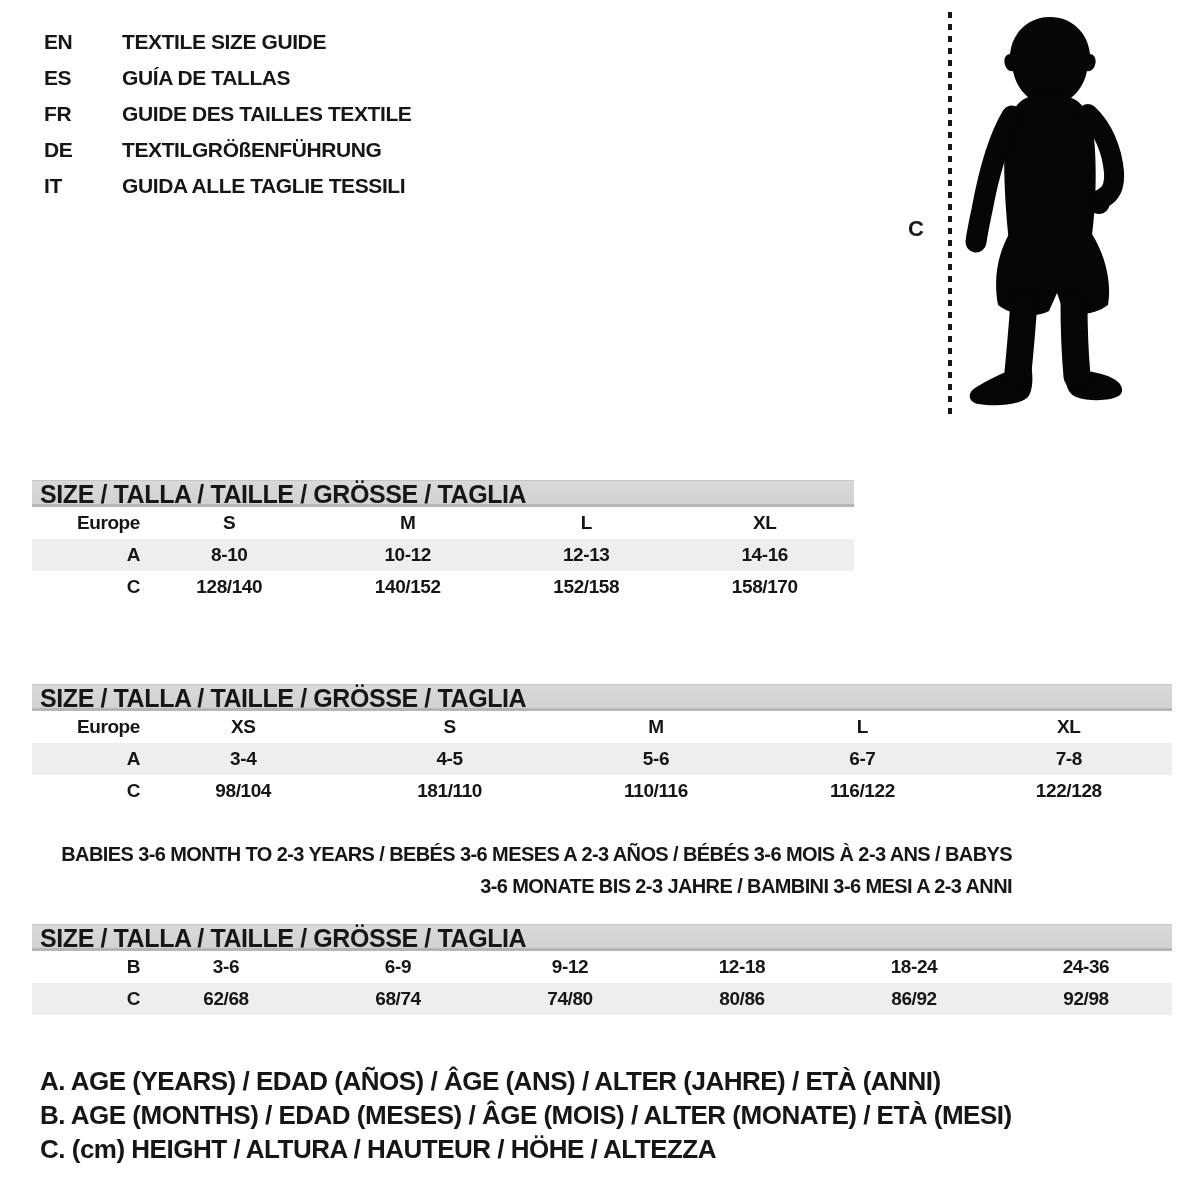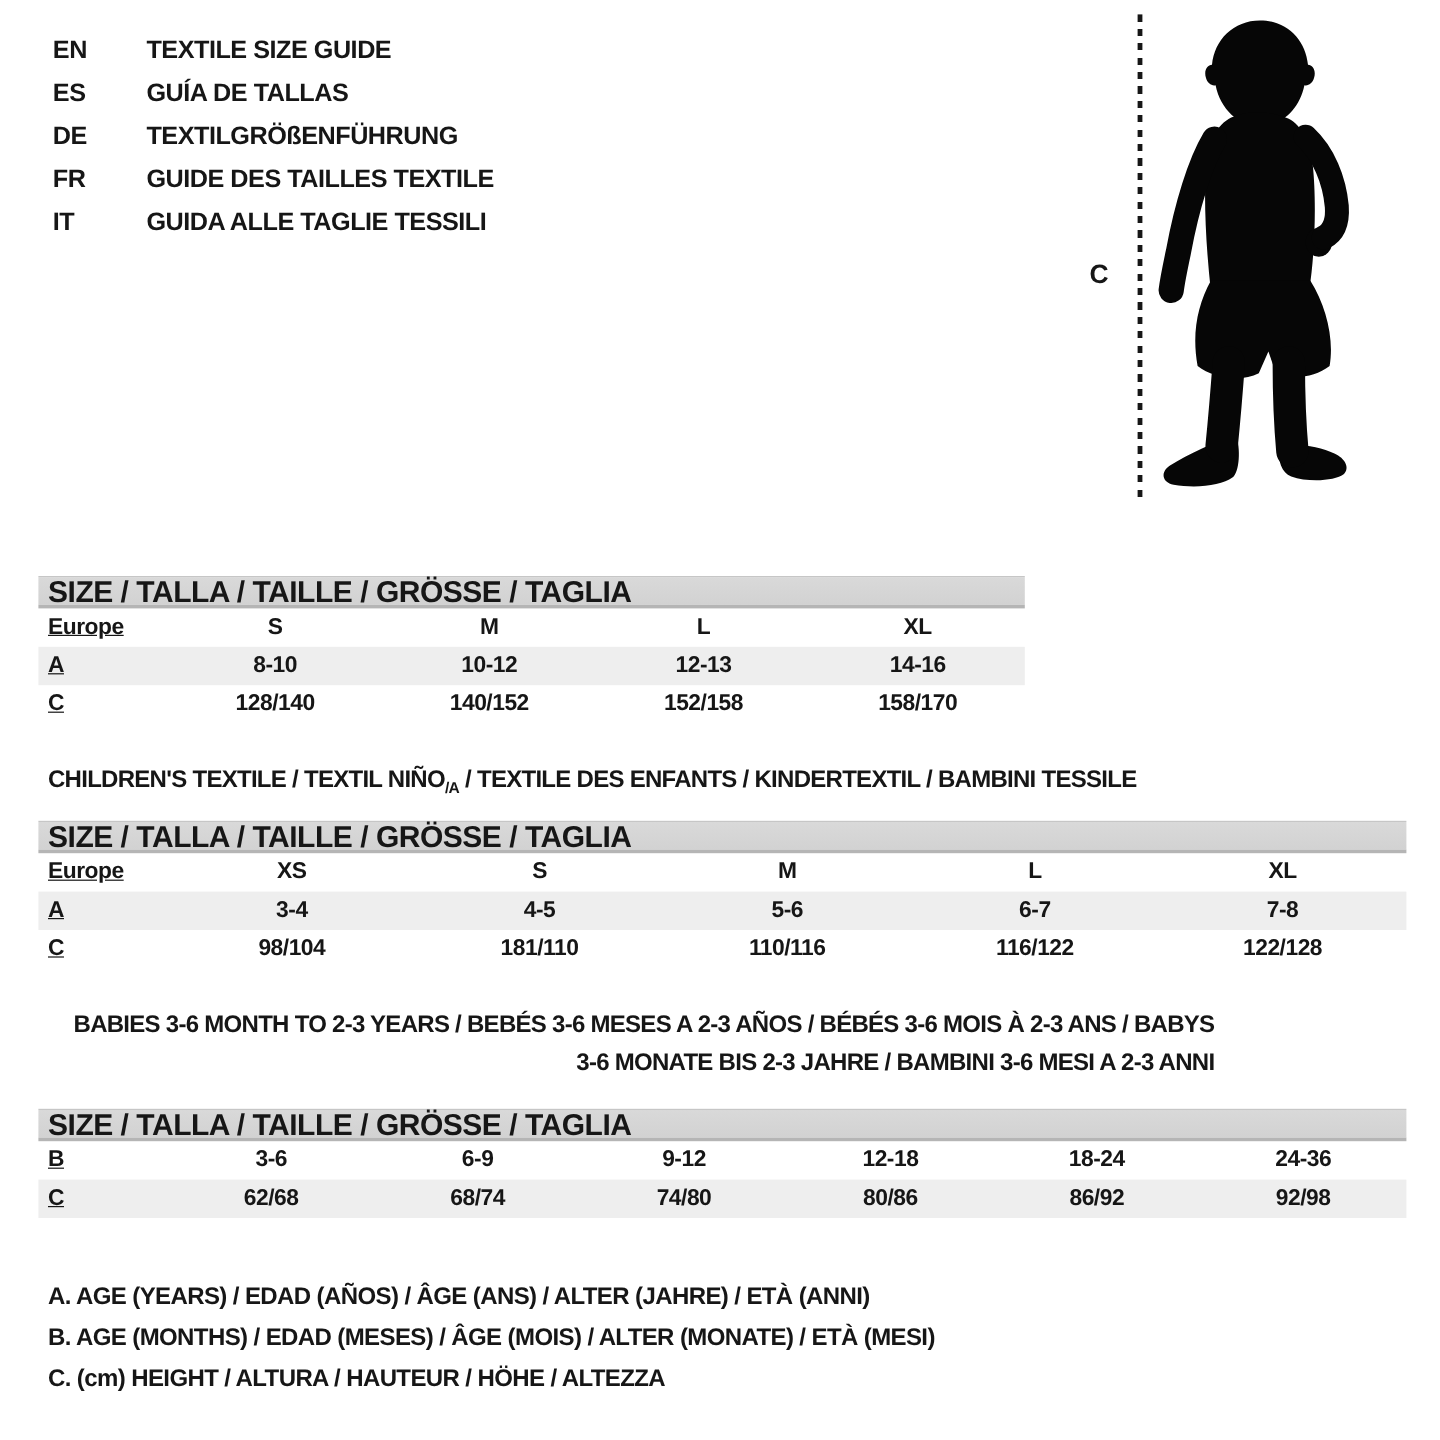--- a/index.html
+++ b/index.html
@@ -47,25 +47,25 @@
   .sizetable .thead{
     height:27px;line-height:26px;padding-left:8px;font-size:25px;
     background:linear-gradient(#d9d9d9,var(--header-bg));
     border-top:1px solid #c6c6c6;
     border-bottom:3px solid var(--header-border);
   }
   .sizetable .trow{
     display:grid;height:32px;align-items:center;font-size:19px;
   }
   .sizetable .trow.shaded{background:var(--row-shaded);}
-  .sizetable .tlabel{padding-left:8px;text-align:left;text-decoration:underline;}
+  .sizetable .tlabel{padding-left:8px;text-align:right;}
   .sizetable .tcell{text-align:center;}
 
   
-  .legend{position:absolute;left:40px;top:1064px;font-size:20px;line-height:34px;letter-spacing:-0.5px;}
+  .legend{position:absolute;left:40px;top:1064px;font-size:26px;line-height:34px;letter-spacing:-0.5px;}
 
   #tbl-junior{top:480px;width:822px;}
   #title-junior{top:430px;}
   #tbl-children{top:684px;width:1140px;}
   #title-children{top:634px;}
   #tbl-babies{top:924px;width:1140px;}
   #title-babies{top:838px;width:972px;text-align:right;}
 </style>
 </head>
 <body>
@@ -75,26 +75,26 @@
   <div class="lang-block" id="langList">
       <div class="lang-row">
         <span>EN</span>
         <span>TEXTILE SIZE GUIDE</span>
       </div>
       <div class="lang-row">
         <span>ES</span>
         <span>GUÍA DE TALLAS</span>
       </div>
       <div class="lang-row">
+        <span>FR</span>
+        <span>GUIDE DES TAILLES TEXTILE</span>
+      </div>
+      <div class="lang-row">
         <span>DE</span>
         <span>TEXTILGRÖßENFÜHRUNG</span>
-      </div>
-      <div class="lang-row">
-        <span>FR</span>
-        <span>GUIDE DES TAILLES TEXTILE</span>
       </div>
       <div class="lang-row">
         <span>IT</span>
         <span>GUIDA ALLE TAGLIE TESSILI</span>
       </div>
     </div>
 
   <div class="figure">
     <div class="measure-line"></div>
     <div class="measure-label">C</div>
@@ -145,21 +145,20 @@
         <div class="trow" style="grid-template-columns: 108px repeat(4, 1fr);">
           <span class="tlabel">C</span>
           <span class="tcell">128/140</span>
           <span class="tcell">140/152</span>
           <span class="tcell">152/158</span>
           <span class="tcell">158/170</span>
         </div>
       </div>
   </div>
 
-  <h2 class="section-title" id="title-children"><span>CHILDREN'S TEXTILE / TEXTIL NIÑO</span><sub>/A</sub><span> / TEXTILE DES ENFANTS / KINDERTEXTIL / BAMBINI TESSILE</span></h2>
   <div class="sizetable" id="tbl-children">
     <div class="thead">SIZE / TALLA / TAILLE / GRÖSSE / TAGLIA</div>
     <div class="tbody">
         <div class="trow" style="grid-template-columns: 108px repeat(5, 1fr);">
           <span class="tlabel">Europe</span>
           <span class="tcell">XS</span>
           <span class="tcell">S</span>
           <span class="tcell">M</span>
           <span class="tcell">L</span>
           <span class="tcell">XL</span>

